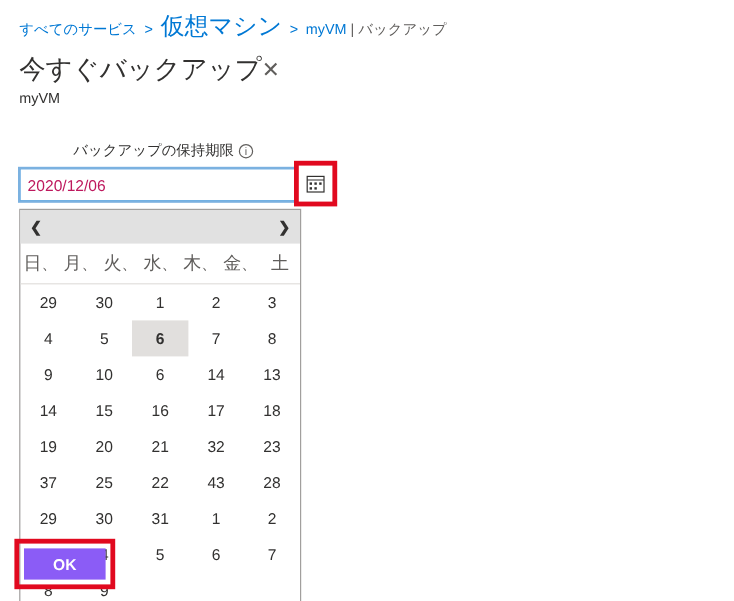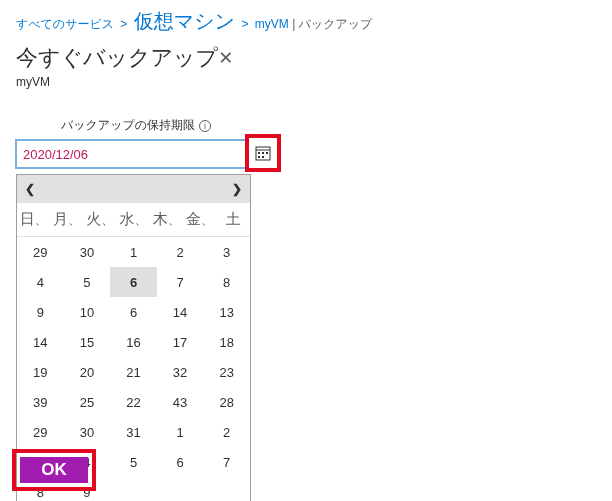--- a/index.html
+++ b/index.html
@@ -102,26 +102,26 @@
     position: absolute;
     bottom: 10px;
     left: 12px;
   }
   .ok-highlight {
     border: 4px solid #e1091f;
     padding: 4px;
     display: inline-block;
   }
   .ok-btn {
-    background: #a21caf;
+    background: #8b5cf6;
     color: #fff;
     border: none;
     width: 68px;
     height: 26px;
-    font-size: 17px;
+    font-size: 13px;
     font-weight: 600;
     cursor: pointer;
   }
 </style>
 </head>
 <body>
 
 <div class="breadcrumb">
   <a href="#">すべてのサービス</a>
   <span class="sep">&gt;</span>
@@ -193,21 +193,21 @@
       <div class="cal-cell">14</div>
       <div class="cal-cell">15</div>
       <div class="cal-cell">16</div>
       <div class="cal-cell">17</div>
       <div class="cal-cell">18</div>
       <div class="cal-cell">19</div>
       <div class="cal-cell">20</div>
       <div class="cal-cell">21</div>
       <div class="cal-cell">32</div>
       <div class="cal-cell">23</div>
-      <div class="cal-cell">39</div>
+      <div class="cal-cell">37</div>
       <div class="cal-cell">25</div>
       <div class="cal-cell">22</div>
       <div class="cal-cell">43</div>
       <div class="cal-cell">28</div>
       <div class="cal-cell">29</div>
       <div class="cal-cell">30</div>
       <div class="cal-cell">31</div>
       <div class="cal-cell">1</div>
       <div class="cal-cell">2</div>
       <div class="cal-cell">3</div>

